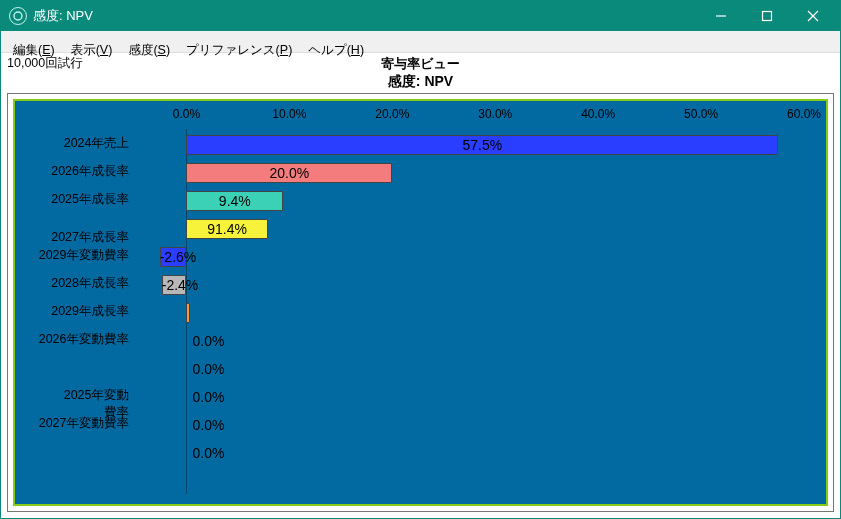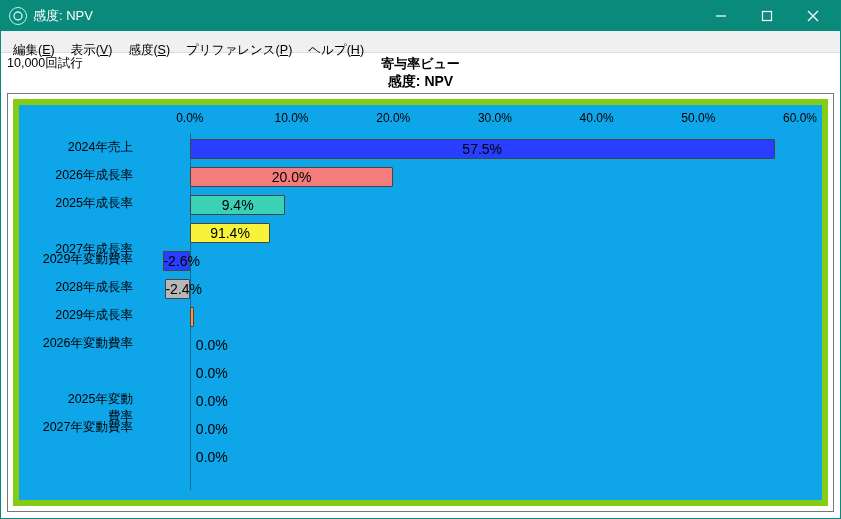--- a/index.html
+++ b/index.html
@@ -13,21 +13,21 @@
   .winbtn { width:46px; height:30px; display:flex; align-items:center; justify-content:center; cursor:pointer; }
   .winbtn svg { stroke:#fff; stroke-width:1.2; fill:none; }
   .menubar { height:22px; background:#f0f0f0; display:flex; align-items:center; padding:0 4px; border-bottom:1px solid #dcdcdc; font-size:12.5px; }
   .menuitem { padding:2px 8px; cursor:pointer;margin-top:18px; }
   .menuitem .mn { text-decoration:underline; }
   .client { flex:1; position:relative; padding:2px 4px 4px 4px; }
   .trials { position:absolute; left:6px; top:2px; font-size:12.5px; }
   .chart-header { text-align:center; font-size:13px; margin-top:0px;font-weight:bold; }
   .chart-title { text-align:center; font-weight:bold; font-size:14px; margin-top:0px; }
   .chart-outer { position:absolute; left:6px; right:6px; top:40px; bottom:6px; border:1px solid #777; }
-  .chart-inner { position:absolute; inset:5px; border:6px solid #84cc16; background:#0ea5e9; }
+  .chart-inner { position:absolute; inset:5px; border:2px solid #84cc16; background:#0369a1; }
   .plot-area { position:absolute; left:120px; right:22px; top:28px; bottom:10px; }
   .axis-label { position:absolute; font-size:12px; color:#000; transform:translateX(-50%); top:-22px; }
   .zero-line { position:absolute; top:0; bottom:0; width:0; border-left:1px solid rgba(0,0,0,0.35); }
   .cat-row { position:absolute; left:-120px; width:120px; text-align:right; padding-right:6px; font-size:12.5px; }
   .bar { position:absolute; height:20px; border:1px solid #444; border-radius:1px; overflow:visible; }
   .bar.neg { border:1px solid #444; }
   .bar-label { position:absolute; left:0; right:0; text-align:center; font-size:14px; top:2px; color:#000; white-space:nowrap; }
   .bar-label.outside { left:auto; right:auto; text-align:left; }
 </style>
 </head>
@@ -87,21 +87,21 @@
             <div class="zero-line" style="left: 7.69231%;"></div>
             <div class="cat-row" style="top: 6px;">2024年売上</div>
             <div class="bar" style="top: 6px; left: 7.69231%; width: 88.4615%; background: rgb(42, 62, 255);"></div>
             <div class="bar-label" style="top: 8px; left: 7.69231%; width: 88.4615%;">57.5%</div>
             <div class="cat-row" style="top: 34px;">2026年成長率</div>
             <div class="bar" style="top: 34px; left: 7.69231%; width: 30.7692%; background: rgb(244, 124, 124);"></div>
             <div class="bar-label" style="top: 36px; left: 7.69231%; width: 30.7692%;">20.0%</div>
             <div class="cat-row" style="top: 62px;">2025年成長率</div>
             <div class="bar" style="top: 62px; left: 7.69231%; width: 14.4615%; background: rgb(58, 209, 183);"></div>
             <div class="bar-label" style="top: 64px; left: 7.69231%; width: 14.4615%;">9.4%</div>
-            <div class="cat-row" style="top: 108px;">2027年成長率</div>
+            <div class="cat-row" style="top: 100px;">2027年成長率</div>
             <div class="bar" style="top: 90px; left: 7.69231%; width: 12.1538%; background: rgb(247, 243, 58);"></div>
             <div class="bar-label" style="top: 92px; left: 7.69231%; width: 12.1538%;">91.4%</div>
             <div class="cat-row" style="top: 118px;">2029年変動費率</div>
             <div class="bar neg" style="top: 118px; left: 3.69231%; width: 4%; background: rgb(42, 62, 255);"></div>
             <div class="bar-label" style="top: 120px; left: 3.69231%; width: 4%;">-2.6%</div>
             <div class="cat-row" style="top: 146px;">2028年成長率</div>
             <div class="bar neg" style="top: 146px; left: 4%; width: 3.69231%; background: rgb(183, 183, 183);"></div>
             <div class="bar-label" style="top: 148px; left: 4%; width: 3.69231%;">-2.4%</div>
             <div class="cat-row" style="top: 174px;">2029年成長率</div>
             <div class="bar" style="top: 174px; left: 7.69231%; width: 0.6%; background: rgb(245, 155, 58);"></div>

